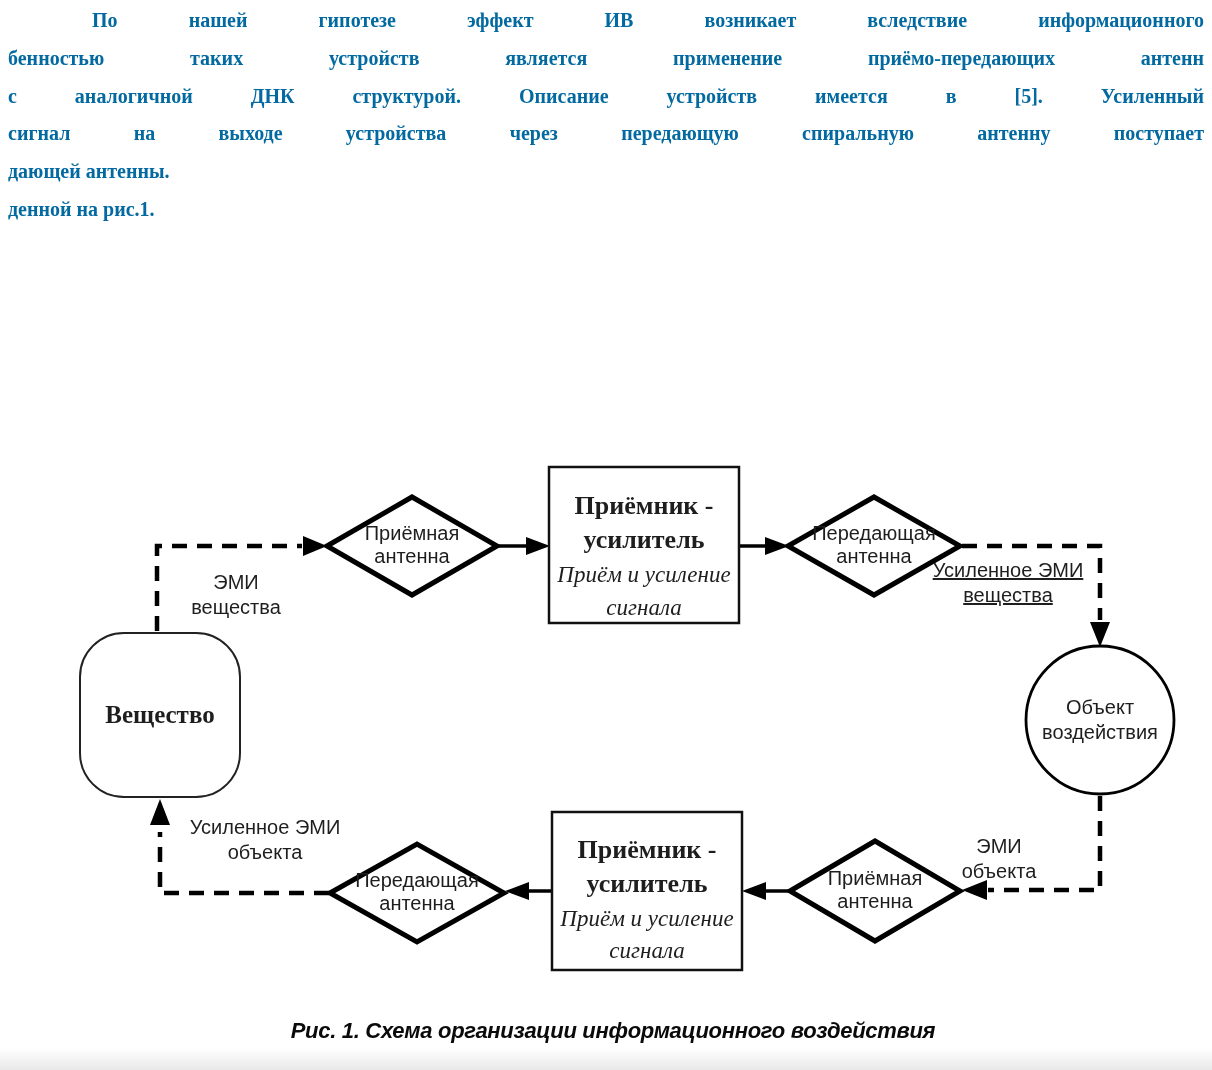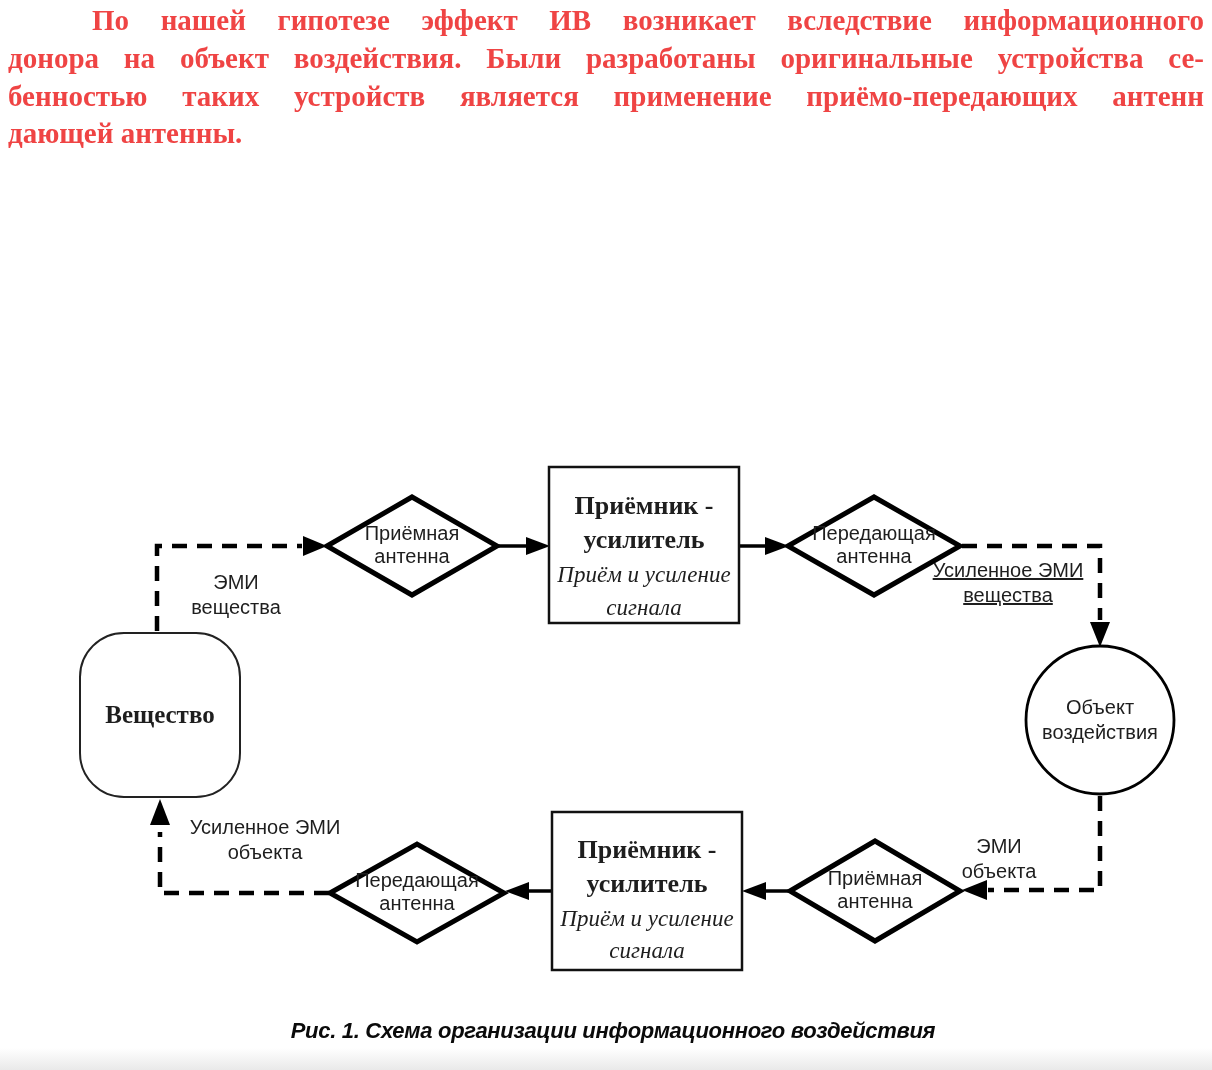--- a/index.html
+++ b/index.html
@@ -3,21 +3,21 @@
 <meta charset="utf-8">
 <style>
   html,body{margin:0;padding:0;}
   body{
     width:1212px;height:1070px;position:relative;background:#ffffff;
     font-family:"Liberation Serif", serif;overflow:hidden;
   }
   .text-block{
     position:absolute;left:8px;top:2px;width:1196px;
     font-family:"Liberation Serif", serif;
-    font-weight:bold;font-size:29px;line-height:37.8px;color:#ef4444;
+    font-weight:bold;font-size:20px;line-height:37.8px;color:#0369a1;
   }
   .line{
     height:37.8px;white-space:nowrap;
     text-align:justify;text-align-last:justify;
   }
   .line.indent{padding-left:84px;}
   .line.plain{text-align:right;text-align-last:left;}
   .diagram-svg{position:absolute;left:0;top:0;width:1212px;height:1070px;}
   .diagram-svg text{fill:#1e1e1e;}
   .node-sans{font-family:"Liberation Sans", sans-serif;font-size:20px;}
@@ -32,23 +32,25 @@
   .bottom-fade{
     position:absolute;left:0;bottom:0;width:1212px;height:22px;
     background:linear-gradient(#ffffff,#e9e9e9);
   }
 </style>
 </head>
 <body>
 
 <div class="text-block">
   <div class="line indent">По нашей гипотезе эффект ИВ возникает вследствие информационного</div>
-  <div class="line">донора на объект воздействия. Были разработаны оригинальные устройства се-</div>
   <div class="line">бенностью таких устройств является применение приёмо-передающих антенн</div>
+  <div class="line">с аналогичной ДНК структурой. Описание устройств имеется в [5]. Усиленный</div>
+  <div class="line">сигнал на выходе устройства через передающую спиральную антенну поступает</div>
   <div class="line plain">дающей антенны.</div>
+  <div class="line plain">денной на рис.1.</div>
 </div>
 
 <svg class="diagram-svg" viewBox="0 0 1212 1070">
 
   <g stroke="#000" stroke-width="4.5" fill="none" stroke-dasharray="15 10">
     <path d="M 157 631 L 157 546 L 302 546"></path>
     <path d="M 962 546 L 1100 546 L 1100 620"></path>
     <path d="M 1100 796 L 1100 890 L 988 890"></path>
     <path d="M 329 893 L 160 893 L 160 832"></path>
   </g>

